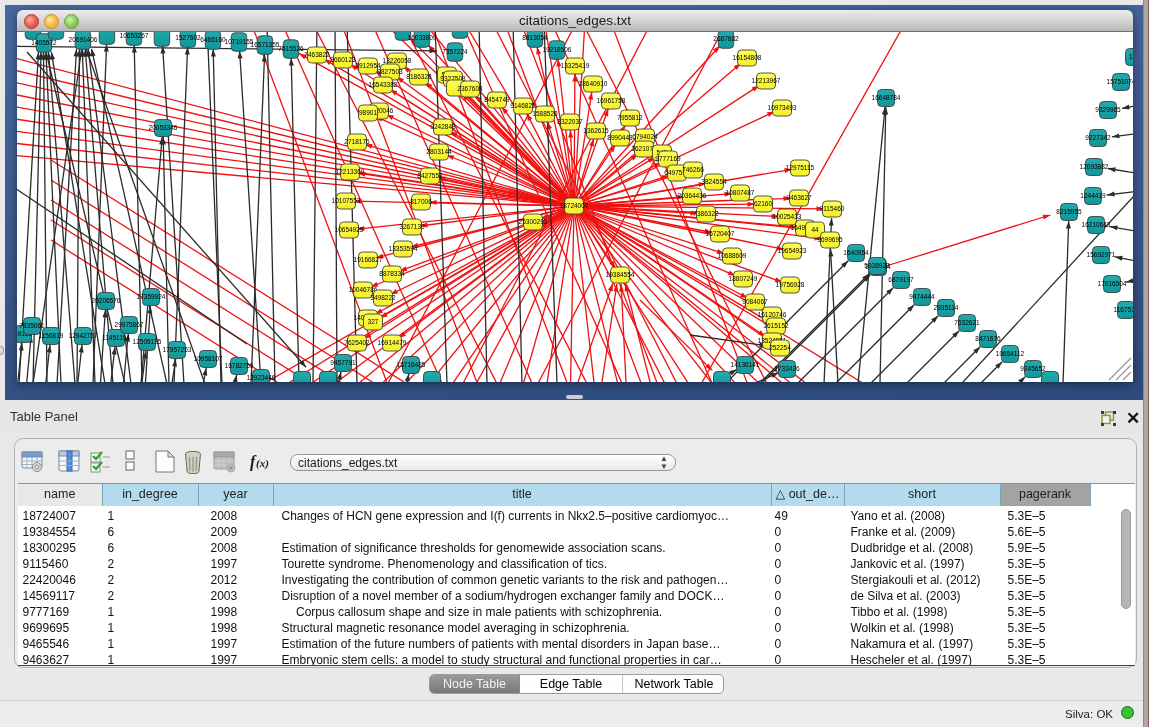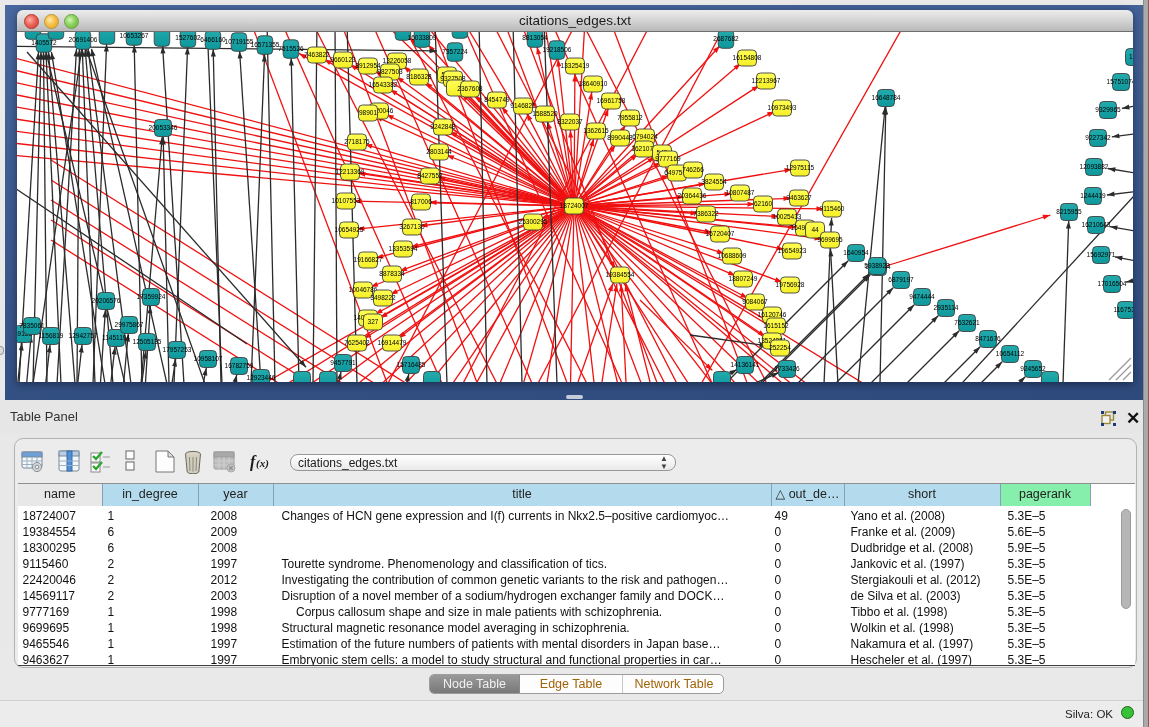--- a/index.html
+++ b/index.html
@@ -28,21 +28,21 @@
  background:linear-gradient(180deg,#fff,#e9e9e9);font-size:12px;color:#1a1a1a;line-height:16px;padding-left:7px}
 #combo .arr{position:absolute;right:7px;top:0px;font-size:8px;color:#444;line-height:8px}
 
 #tbl{position:absolute;left:3px;top:44px;width:1117px;height:183px;background:#fff;border-top:1px solid #8f8f8f;border-bottom:1px solid #404040;overflow:hidden}
 .hcell{position:absolute;top:0;height:22px;background:#b4dbed;border-right:1px solid #7fa2b4;
  font-size:12.5px;color:#222;text-align:center;line-height:21px}
 .trow{position:absolute;font-size:12px;color:#111;height:16px;line-height:16px;white-space:nowrap}
 #vthumb{position:absolute;right:5px;top:70px;width:10px;height:100px;background:#b6b6b6;border:1px solid #9a9a9a;border-radius:6px}
 
 #tabs{position:absolute;left:429px;top:274px;width:295px;height:20px;border:1px solid #9c9c9c;border-radius:5px;background:#fdfdfd;font-size:12.5px}
-.tab{position:absolute;top:0;height:100%;line-height:19px;text-align:center;color:#a16207}
+.tab{position:absolute;top:0;height:100%;line-height:19px;text-align:center;color:#000000}
 #tab1{left:0;width:90px;background:linear-gradient(180deg,#9a9a9a,#787878);color:#f2f2f2;border-radius:4px 0 0 4px;border-right:1px solid #8a8a8a}
 #tab2{left:91px;width:100px}
 #tab3{left:192px;width:103px;border-left:1px solid #c8c8c8}
 
 #status{position:absolute;left:0;top:300px;width:100%;height:27px;background:#ececec;border-top:1px solid #d0d0d0}
 #mem{position:absolute;right:36px;top:7px;font-size:11.5px;color:#222}
 #memdot{position:absolute;right:15px;top:5px;width:13px;height:13px;border-radius:50%;background:#35c335;border:1.5px solid #23641f}
 
 #rstrip{position:absolute;right:0;top:0;width:6px;height:727px;background:#a9a9a9;border-left:1px solid #8a8a8a}
 #rstrip .inner{position:absolute;right:0;top:0;width:1px;height:100%;background:#8a5a50}
@@ -804,37 +804,38 @@
 <text x="6" y="17" font-family="Liberation Serif,serif" font-style="italic" font-weight="bold" font-size="11" fill="#1a1a1a">(x)</text>
       </svg>
     <div id="combo">citations_edges.txt<span class="arr">▲<br>▼</span></div>
     <div id="tbl">
         <div class="hcell" style="left:0.0px;width:84.5px;background:#e8e8e8">name</div>
         <div class="hcell" style="left:84.5px;width:96.0px;background:#b4dbed">in_degree</div>
         <div class="hcell" style="left:180.5px;width:75.0px;background:#b4dbed">year</div>
         <div class="hcell" style="left:255.5px;width:498.0px;background:#b4dbed">title</div>
         <div class="hcell" style="left:753.5px;width:73.0px;background:#b4dbed">△ out_de…</div>
         <div class="hcell" style="left:826.5px;width:156.0px;background:#b4dbed">short</div>
-        <div class="hcell" style="left:982.5px;width:90.0px;background:#86efac">pagerank</div>
+        <div class="hcell" style="left:982.5px;width:90.0px;background:#a3a3a3">pagerank</div>
         <div class="trow" style="left:4.5px;top:24px">18724007</div>
         <div class="trow" style="left:89.5px;top:24px">1</div>
         <div class="trow" style="left:192.5px;top:24px">2008</div>
         <div class="trow" style="left:263.5px;top:24px">Changes of HCN gene expression and I(f) currents in Nkx2.5–positive cardiomyoc…</div>
         <div class="trow" style="left:756.5px;top:24px">49</div>
         <div class="trow" style="left:832.5px;top:24px">Yano et al. (2008)</div>
         <div class="trow" style="left:989.5px;top:24px">5.3E–5</div>
         <div class="trow" style="left:4.5px;top:40px">19384554</div>
         <div class="trow" style="left:89.5px;top:40px">6</div>
         <div class="trow" style="left:192.5px;top:40px">2009</div>
         <div class="trow" style="left:756.5px;top:40px">0</div>
         <div class="trow" style="left:832.5px;top:40px">Franke et al. (2009)</div>
         <div class="trow" style="left:989.5px;top:40px">5.6E–5</div>
         <div class="trow" style="left:4.5px;top:56px">18300295</div>
         <div class="trow" style="left:89.5px;top:56px">6</div>
         <div class="trow" style="left:192.5px;top:56px">2008</div>
+        <div class="trow" style="left:263.5px;top:56px">Estimation of significance thresholds for genomewide association scans.</div>
         <div class="trow" style="left:756.5px;top:56px">0</div>
         <div class="trow" style="left:832.5px;top:56px">Dudbridge et al. (2008)</div>
         <div class="trow" style="left:989.5px;top:56px">5.9E–5</div>
         <div class="trow" style="left:4.5px;top:72px">9115460</div>
         <div class="trow" style="left:89.5px;top:72px">2</div>
         <div class="trow" style="left:192.5px;top:72px">1997</div>
         <div class="trow" style="left:263.5px;top:72px">Tourette syndrome. Phenomenology and classification of tics.</div>
         <div class="trow" style="left:756.5px;top:72px">0</div>
         <div class="trow" style="left:832.5px;top:72px">Jankovic et al. (1997)</div>
         <div class="trow" style="left:989.5px;top:72px">5.3E–5</div>

